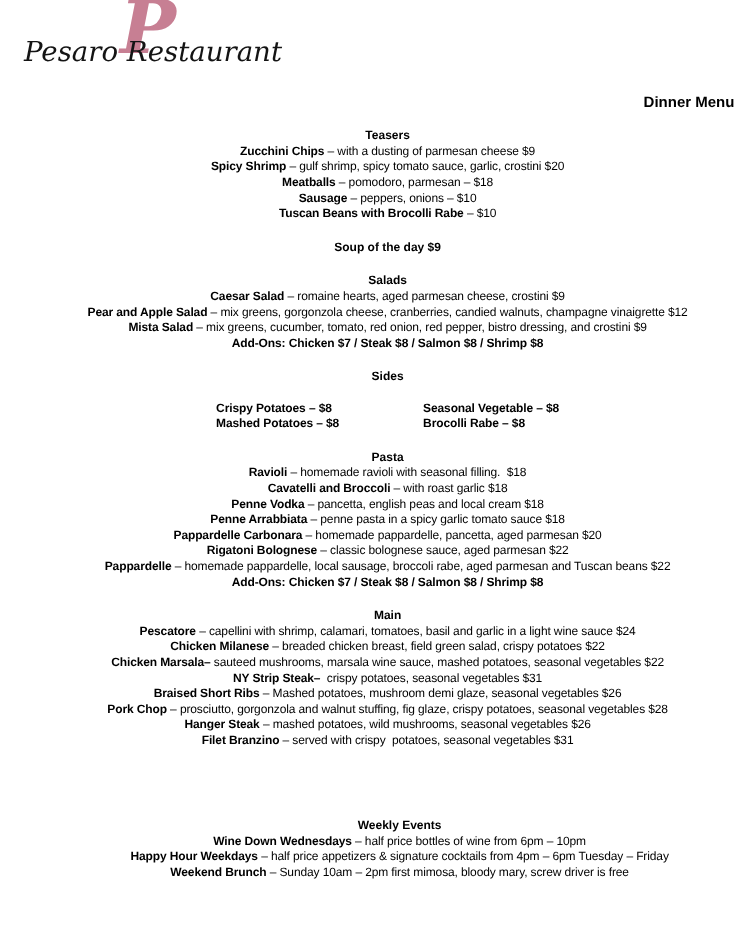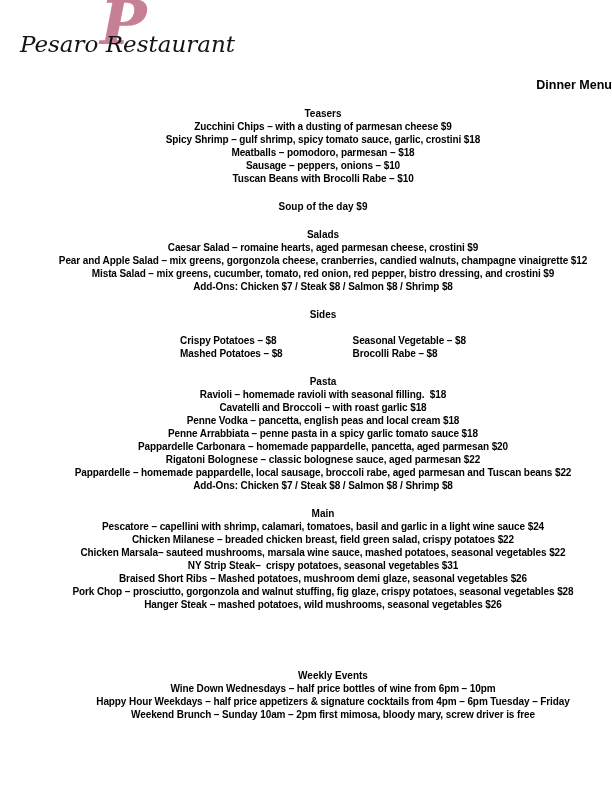--- a/index.html
+++ b/index.html
@@ -56,21 +56,21 @@
     font-size: 10px;
     line-height: 13px;
   }
   .menu-line {
     font-size: 10px;
     line-height: 13px;
     letter-spacing: -0.1px;
     white-space: pre-wrap;
   }
   .item-name { font-weight: bold; }
-  .item-desc { font-weight: bold; }
+  .item-desc { font-weight: normal; }
   
   .columns {
     display: flex;
     justify-content: center;
     gap: 70px;
     margin-top: 13px;
   }
   .column { text-align: left; }
   .column .menu-line { font-weight: bold; }
 </style>
@@ -83,21 +83,21 @@
     <div class="logo-initial" style="color: rgb(199, 127, 147);">P</div>
     <div class="logo-text">Pesaro Restaurant</div>
   </div>
 
   <div class="menu-title">Dinner Menu</div>
 
   <div class="sections">
       <div class="section section-teasers">
         <div class="section-title">Teasers</div>
         <div class="menu-line"><span class="item-name">Zucchini Chips</span><span class="item-desc"> – with a dusting of parmesan cheese $9</span></div>
-        <div class="menu-line"><span class="item-name">Spicy Shrimp</span><span class="item-desc"> – gulf shrimp, spicy tomato sauce, garlic, crostini $18</span></div>
+        <div class="menu-line"><span class="item-name">Spicy Shrimp</span><span class="item-desc"> – gulf shrimp, spicy tomato sauce, garlic, crostini $20</span></div>
         <div class="menu-line"><span class="item-name">Meatballs</span><span class="item-desc"> – pomodoro, parmesan – $18</span></div>
         <div class="menu-line"><span class="item-name">Sausage</span><span class="item-desc"> – peppers, onions – $10</span></div>
         <div class="menu-line"><span class="item-name">Tuscan Beans with Brocolli Rabe</span><span class="item-desc"> – $10</span></div>
       </div>
       <div class="section section-soup">
         <div class="section-title">Soup of the day $9</div>
       </div>
       <div class="section section-salads">
         <div class="section-title">Salads</div>
         <div class="menu-line"><span class="item-name">Caesar Salad</span><span class="item-desc"> – romaine hearts, aged parmesan cheese, crostini $9</span></div>
@@ -131,20 +131,21 @@
       </div>
       <div class="section section-main">
         <div class="section-title">Main</div>
         <div class="menu-line"><span class="item-name">Pescatore</span><span class="item-desc"> – capellini with shrimp, calamari, tomatoes, basil and garlic in a light wine sauce $24</span></div>
         <div class="menu-line"><span class="item-name">Chicken Milanese</span><span class="item-desc"> – breaded chicken breast, field green salad, crispy potatoes $22</span></div>
         <div class="menu-line"><span class="item-name">Chicken Marsala–</span><span class="item-desc"> sauteed mushrooms, marsala wine sauce, mashed potatoes, seasonal vegetables $22</span></div>
         <div class="menu-line"><span class="item-name">NY Strip Steak–</span><span class="item-desc">  crispy potatoes, seasonal vegetables $31</span></div>
         <div class="menu-line"><span class="item-name">Braised Short Ribs</span><span class="item-desc"> – Mashed potatoes, mushroom demi glaze, seasonal vegetables $26</span></div>
         <div class="menu-line"><span class="item-name">Pork Chop</span><span class="item-desc"> – prosciutto, gorgonzola and walnut stuffing, fig glaze, crispy potatoes, seasonal vegetables $28</span></div>
         <div class="menu-line"><span class="item-name">Hanger Steak</span><span class="item-desc"> – mashed potatoes, wild mushrooms, seasonal vegetables $26</span></div>
+        <div class="menu-line"><span class="item-name">Filet Branzino</span><span class="item-desc"> – served with crispy  potatoes, seasonal vegetables $31</span></div>
       </div>
       <div class="section section-events">
         <div class="section-title">Weekly Events</div>
         <div class="menu-line"><span class="item-name">Wine Down Wednesdays</span><span class="item-desc"> – half price bottles of wine from 6pm – 10pm</span></div>
         <div class="menu-line"><span class="item-name">Happy Hour Weekdays</span><span class="item-desc"> – half price appetizers &amp; signature cocktails from 4pm – 6pm Tuesday – Friday</span></div>
         <div class="menu-line"><span class="item-name">Weekend Brunch</span><span class="item-desc"> – Sunday 10am – 2pm first mimosa, bloody mary, screw driver is free</span></div>
       </div>
     </div>
 
 </div>

